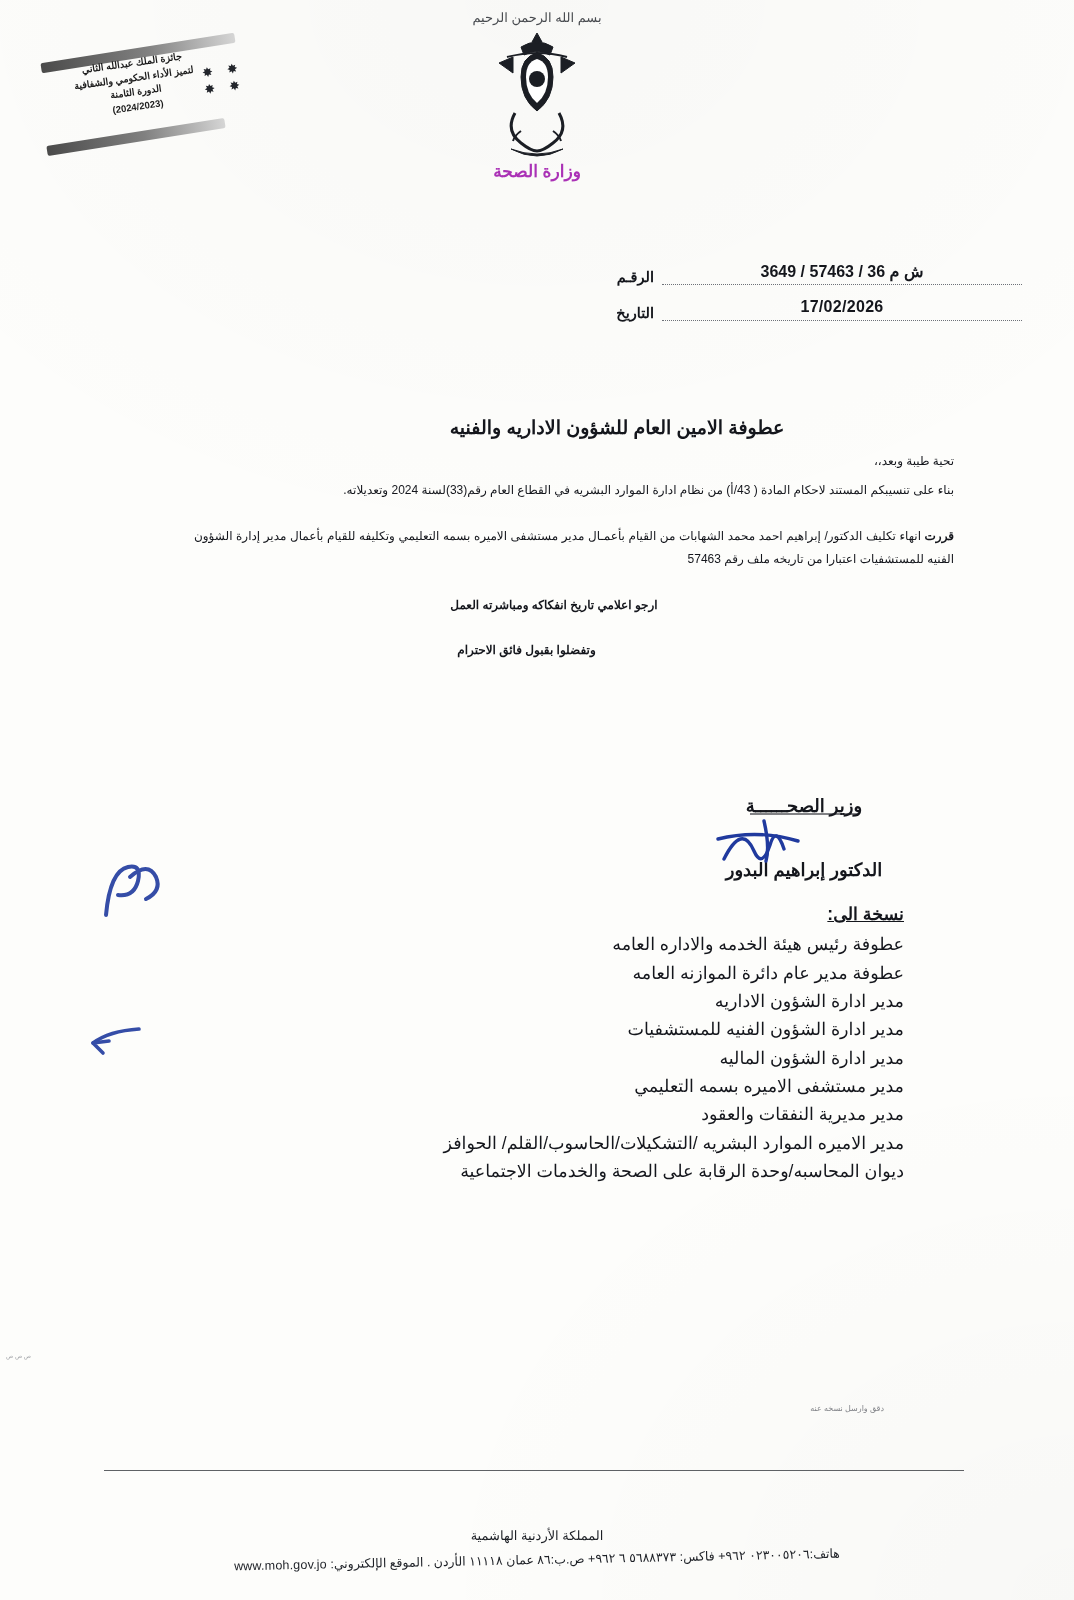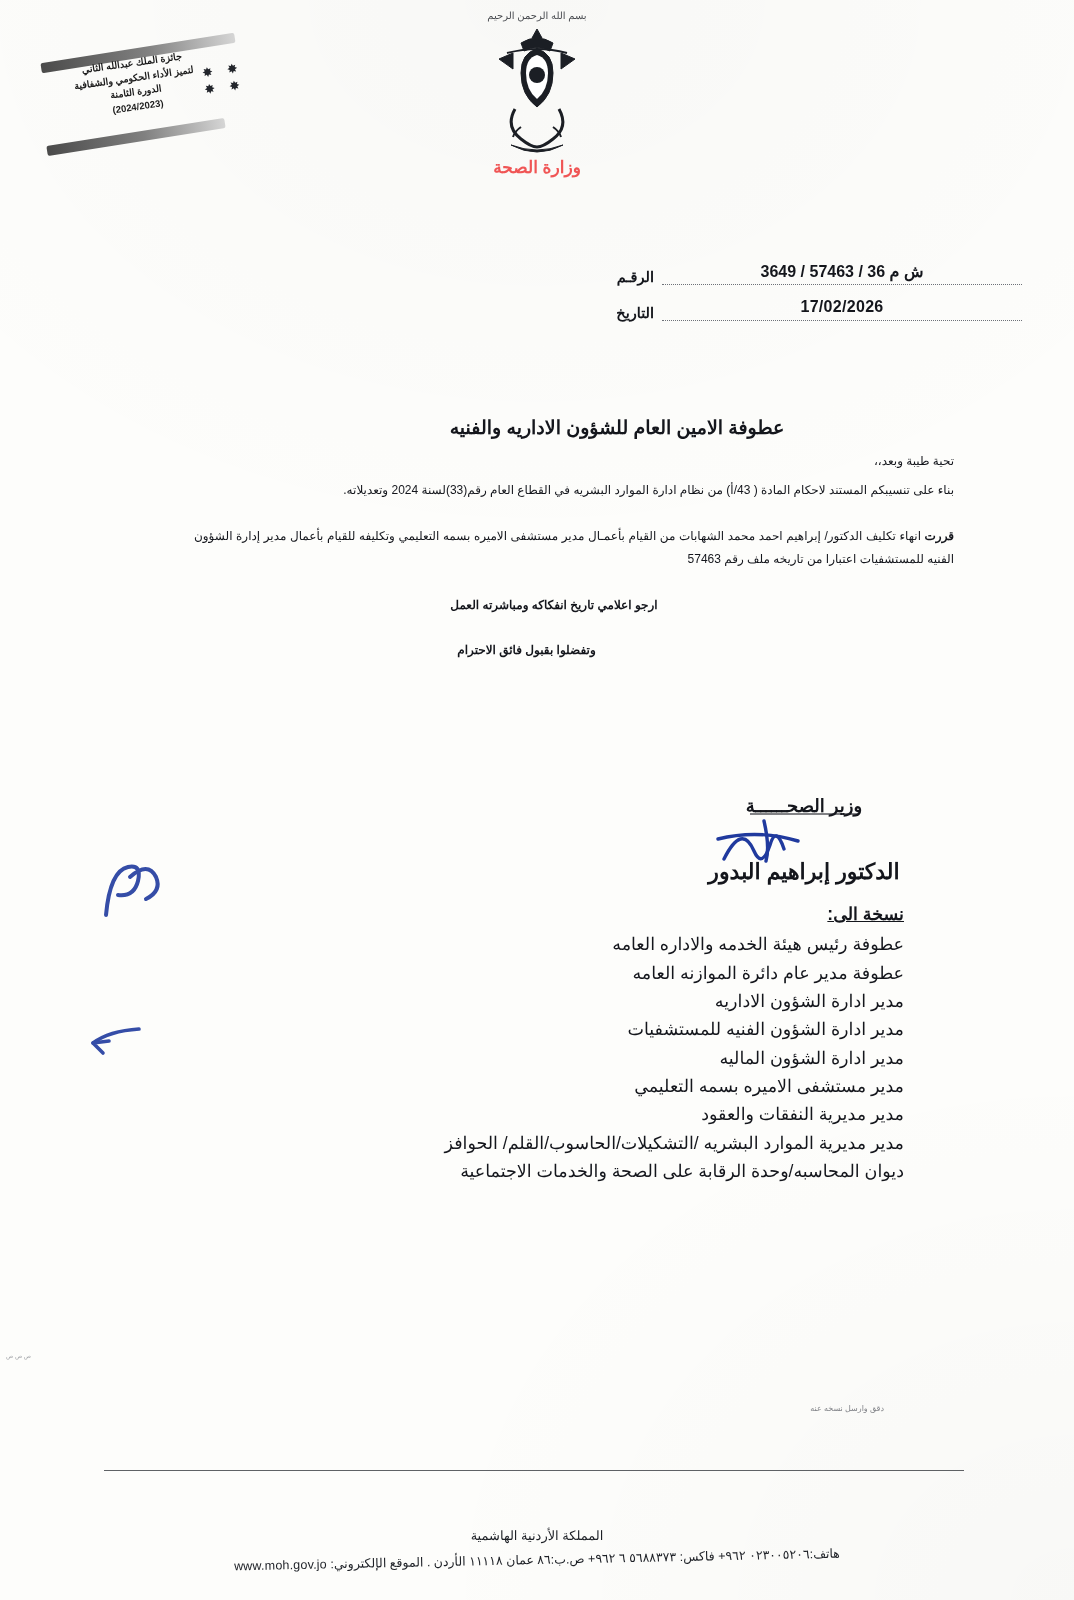--- a/index.html
+++ b/index.html
@@ -77,35 +77,35 @@
 
   
   .crest-wrap {
     position: absolute;
     top: 10px;
     left: 0;
     right: 0;
     text-align: center;
   }
   .bism {
-    font-size: 10px;
+    font-size: 13px;
     color: #2a2d33;
     letter-spacing: 1px;
     opacity: .85;
   }
   .crest {
     margin: 2px auto 0;
     width: 120px;
     height: 130px;
   }
   .ministry {
     margin-top: 4px;
     font-size: 17px;
     font-weight: bold;
-    color: #ef4444;
+    color: #a21caf;
     letter-spacing: .5px;
     opacity: .9;
   }
 
   
   .refblock {
     position: absolute;
     top: 262px;
     right: 52px;
     width: 430px;
@@ -189,21 +189,21 @@
     height: 2px;
     background: #1b1e24;
     opacity: .55;
   }
   .sign .scribble {
     height: 46px;
     position: relative;
   }
   .sign .scribble svg { position: absolute; top: -6px; right: 40px; }
   .sign .name {
-    font-size: 22px;
+    font-size: 18px;
     font-weight: bold;
     margin-top: -4px;
   }
 
   
   .cc {
     position: absolute;
     top: 900px;
     right: 170px;
     width: 720px;
@@ -360,21 +360,21 @@
   <div class="cc">
     <div class="cc-title">نسخة الى:</div>
     <ul>
       <li>عطوفة رئيس هيئة الخدمه والاداره العامه</li>
       <li>عطوفة مدير عام دائرة الموازنه العامه</li>
       <li>مدير ادارة الشؤون الاداريه</li>
       <li>مدير ادارة الشؤون الفنيه للمستشفيات</li>
       <li>مدير ادارة الشؤون الماليه</li>
       <li>مدير مستشفى الاميره بسمه التعليمي</li>
       <li>مدير مديرية النفقات والعقود</li>
-      <li>مدير مديرية الموارد البشريه /التشكيلات/الحاسوب/القلم/ الحوافز</li>
+      <li>مدير الاميره الموارد البشريه /التشكيلات/الحاسوب/القلم/ الحوافز</li>
       <li>ديوان المحاسبه/وحدة الرقابة على الصحة والخدمات الاجتماعية</li>
     </ul>
   </div>
 
   <div class="mark-1">
     <svg width="80" height="70" viewBox="0 0 80 70" aria-hidden="true">
       <g fill="none" stroke="#203a9e" stroke-width="4" stroke-linecap="round">
         <path d="M16 60 q4 -44 22 -48 q14 -3 10 14 q-4 16 -20 14"></path>
         <path d="M40 22 q18 -16 26 0 q6 14 -10 22"></path>
       </g>

